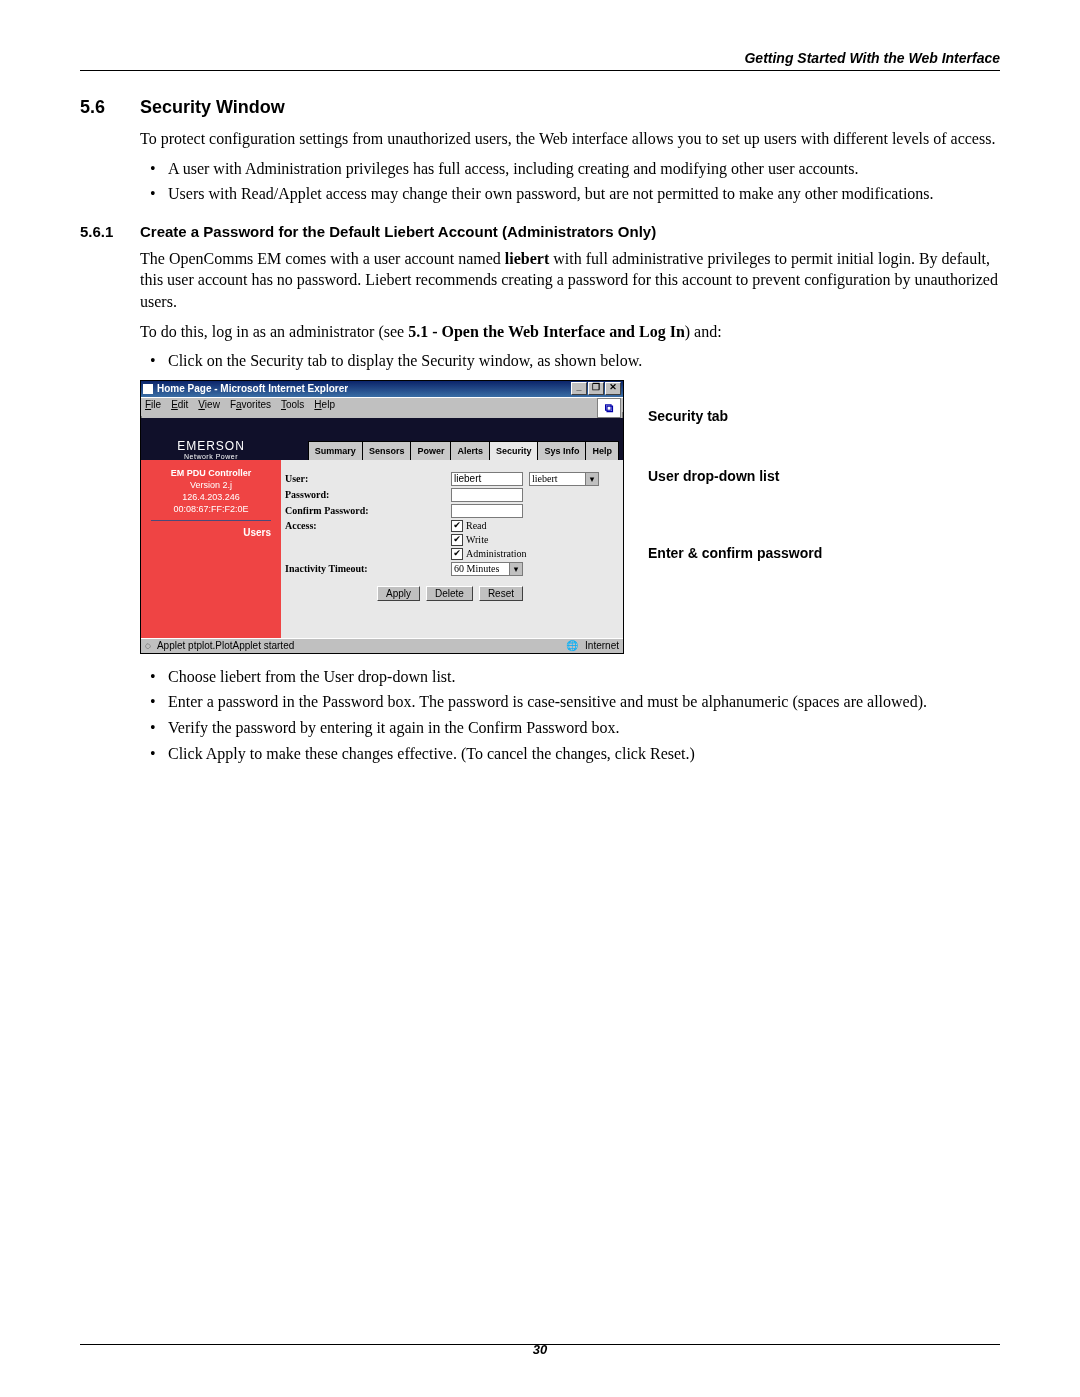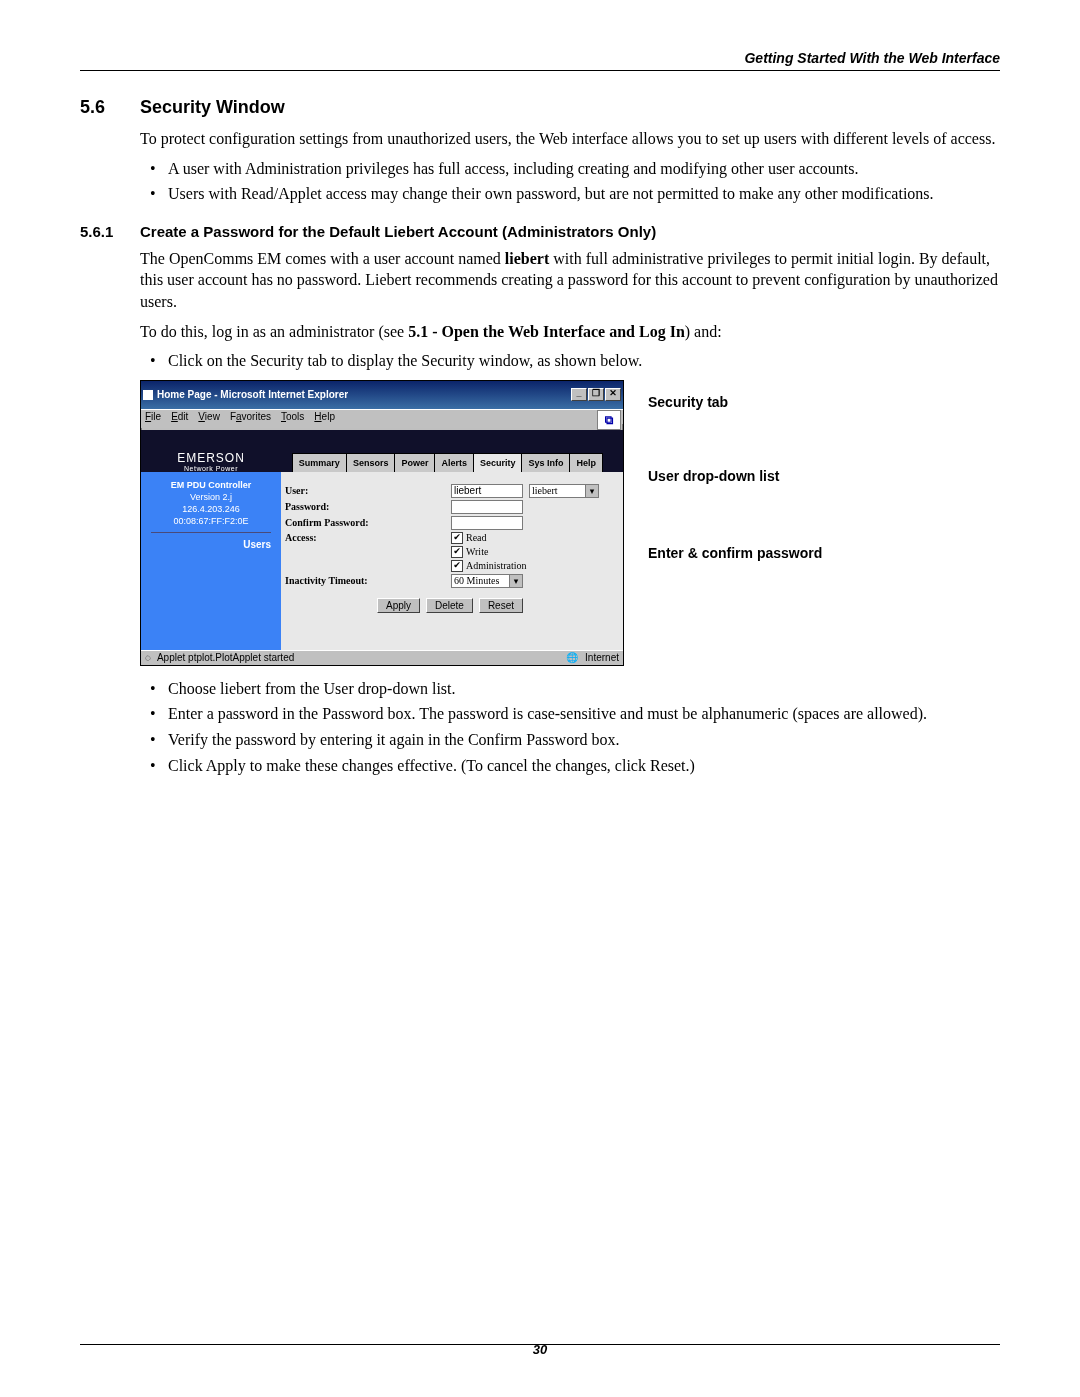--- a/index.html
+++ b/index.html
@@ -69,21 +69,21 @@
     font-size: 10px;
     color: #000;
     box-shadow: 0 0 0 1px #7a7a7a inset;
   }
   .ie-title {
     display: flex;
     align-items: center;
     background: linear-gradient(#0b246a, #3a6ea5);
     color: #fff;
     font-weight: bold;
-    height: 28px;
+    height: 16px;
     padding: 0 2px;
     font-size: 10px;
   }
   .ie-title .ie-ico {
     width: 10px; height: 10px; background:#fff; margin-right:4px;
     display:inline-block;
   }
   .ie-title .sp { flex:1; }
   .winbtn {
     width: 14px; height: 11px;
@@ -123,21 +123,21 @@
     text-align:center;
     font-family: Arial, sans-serif;
   }
   .brand .em { font-weight:normal; letter-spacing:1px; font-size:12px; }
   .brand .np { font-size:7px; letter-spacing:0.5px; }
   .tabs {
     display:flex;
     gap:0;
     padding-bottom:0;
     margin-left:auto;
-    padding-right: 20px;
+    padding-right: 4px;
   }
   .tab {
     background:#c9c9c9;
     color:#000;
     font-size:9px;
     font-weight:bold;
     padding: 2px 6px 2px 6px;
     border:1px solid #000;
     border-bottom:none;
     margin-left:-1px;
@@ -146,21 +146,21 @@
   }
   .tab.active { background:#e8e8e8; }
   .app-body {
     display:flex;
     background:#e8e8e8;
     color:#000;
     min-height: 178px;
   }
   .side {
     width:140px; flex:none;
-    background:#3b82f6; color:#fff;
+    background:#ef4444; color:#fff;
     font-size:9px; text-align:center;
     padding-top:6px;
   }
   .side .ln { margin:2px 0; font-weight:bold; }
   .side .ln.sm { font-weight:normal; }
   .side hr { border:0; border-top:1px solid #4a4a7a; margin:6px 10px; }
   .side .users { text-align:right; padding-right:10px; font-weight:bold; font-size:10px; color:#fff; }
   .formarea {
     flex:1;
     padding: 10px 8px 8px 4px;
@@ -378,21 +378,21 @@
       </div>
     </div>
 
     <div class="annot">
       <svg class="leader" viewBox="0 0 280 260" preserveAspectRatio="none">
         <line x1="-105" y1="64" x2="24" y2="22" stroke="#1029b8" stroke-width="1.2"></line>
         <line x1="-12" y1="104" x2="24" y2="112" stroke="#1029b8" stroke-width="1.2"></line>
         <line x1="-66" y1="124" x2="24" y2="160" stroke="#1029b8" stroke-width="1.2"></line>
         <line x1="-66" y1="140" x2="24" y2="160" stroke="#1029b8" stroke-width="1.2"></line>
       </svg>
-      <div class="a" style="top:14px;  left:24px"><span>Security tab</span></div>
+      <div class="a" style="top:28px;  left:24px"><span>Security tab</span></div>
       <div class="a" style="top:88px; left:24px"><span>User drop-down list</span></div>
       <div class="a" style="top:165px; left:24px"><span>Enter &amp; confirm password</span></div>
     </div>
 
   </div>
 
   <div class="body-block">
     <ul class="bullets">
       <li>
         <span>Choose </span><span class="b">liebert</span><span> from the User drop-down list.</span>

